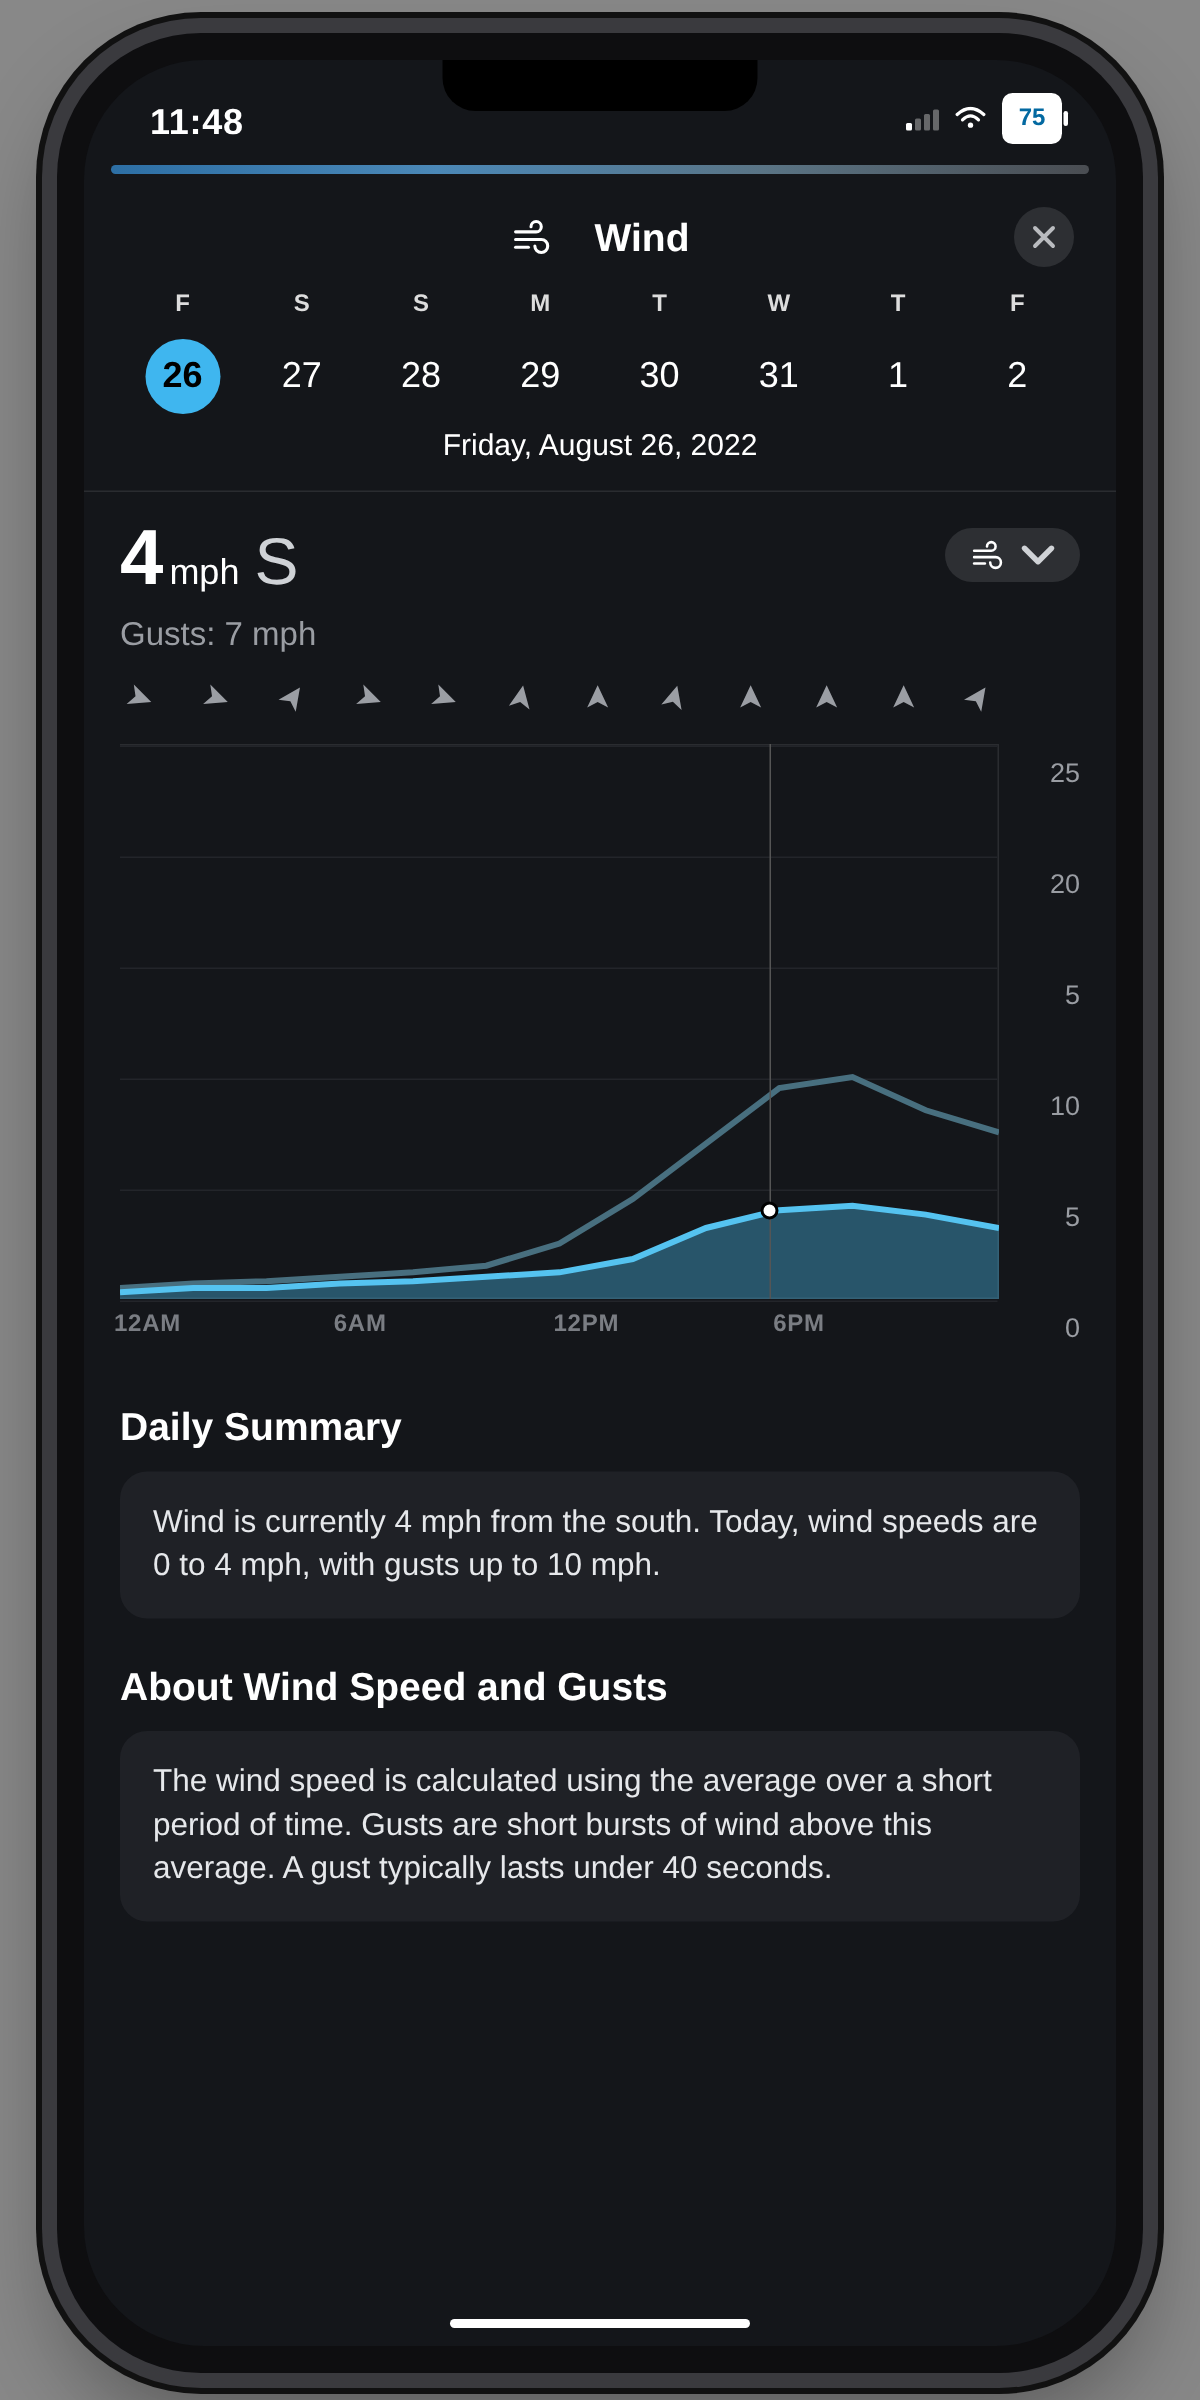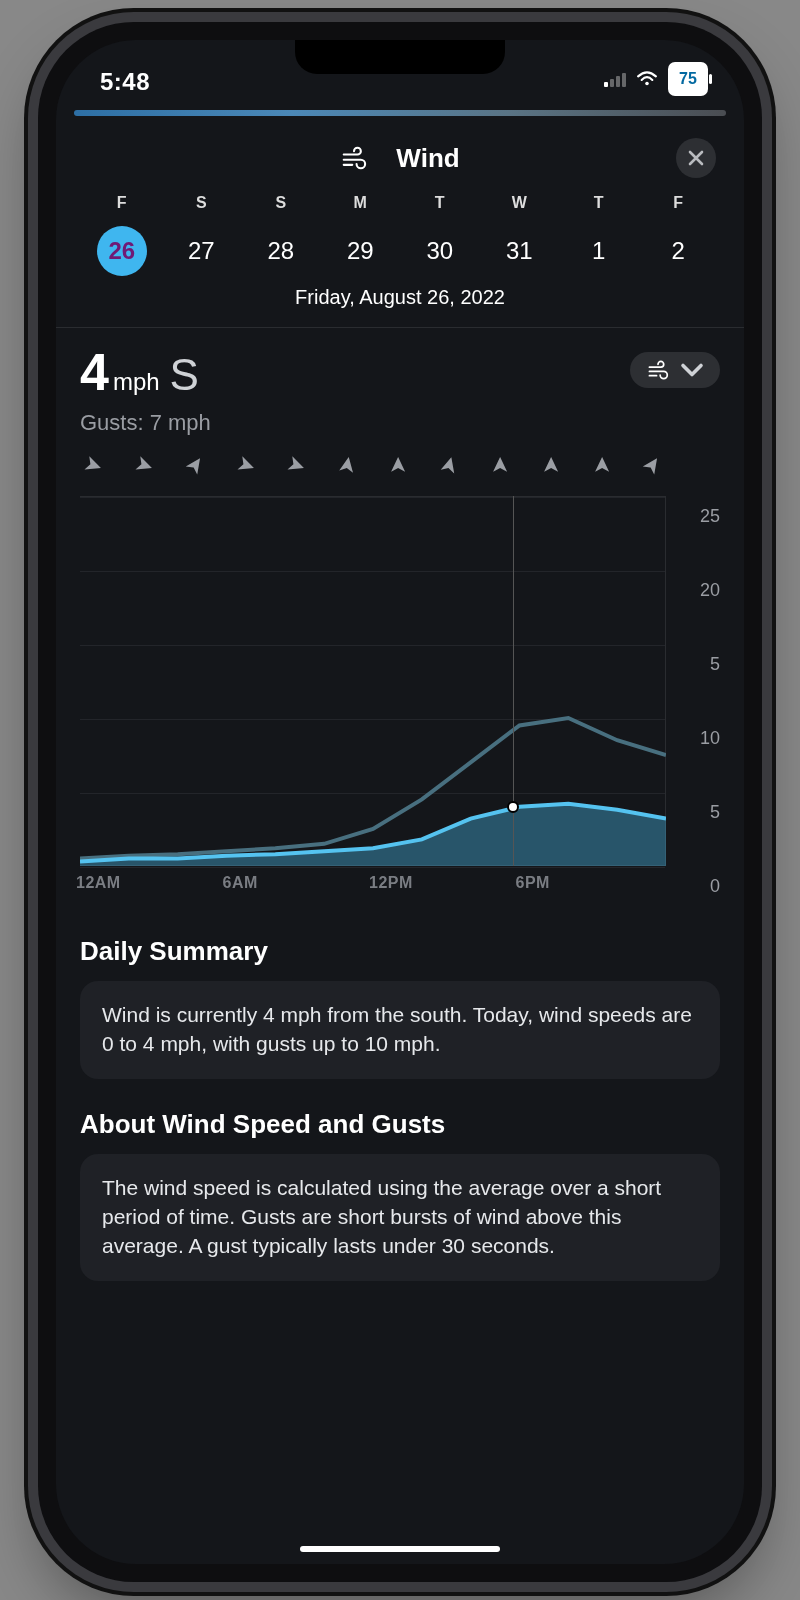--- a/index.html
+++ b/index.html
@@ -126,21 +126,21 @@
     margin-top: 10px;
     display:flex; justify-content:center;
   }
   .day-num {
     width: 50px; height: 50px; line-height: 50px;
     border-radius: 25px;
     font-size: 24px; font-weight: 500;
     color: #fff;
   }
   .day.selected .day-num {
-    background: #3fb6ef; color: #701a75; font-weight: 600;
+    background: #3fb6ef; color: #000000; font-weight: 600;
   }
 
   .full-date {
     margin-top: 10px;
     text-align: center;
     font-size: 20px;
   }
 
   .divider {
     margin: 18px -24px 0;
@@ -259,21 +259,21 @@
   }
 </style>
 </head>
 <body>
 
 <div class="device">
   <div class="screen">
     <div class="notch"></div>
 
     <div class="status-bar">
-      <div class="status-time">5:48</div>
+      <div class="status-time">11:48</div>
       <div class="status-right">
         <span class="signal">
           <i></i>
             <i></i>
             <i></i>
             <i></i>
         </span>
         <svg class="wifi-ic" viewBox="0 0 24 18">
           <path d="M2 6 Q12 -3 22 6" stroke="#fff" stroke-width="2.4" fill="none" stroke-linecap="round"></path>
           <path d="M6 10 Q12 4 18 10" stroke="#fff" stroke-width="2.4" fill="none" stroke-linecap="round"></path>
@@ -415,19 +415,19 @@
             <span style="left: 439.5px;">6PM</span>
           </div>
         <div class="now-line" id="now-line" style="left: 433.396px;"></div>
         <div class="now-dot" id="now-dot" style="left: 433.396px; top: 360.8px;"></div>
       </div>
 
       <div class="section-title">Daily Summary</div>
       <div class="card">Wind is currently 4 mph from the south. Today, wind speeds are 0 to 4 mph, with gusts up to 10 mph.</div>
 
       <div class="section-title">About Wind Speed and Gusts</div>
-      <div class="card">The wind speed is calculated using the average over a short period of time. Gusts are short bursts of wind above this average. A gust typically lasts under 30 seconds.</div>
+      <div class="card">The wind speed is calculated using the average over a short period of time. Gusts are short bursts of wind above this average. A gust typically lasts under 40 seconds.</div>
 
     </div>
 
     <div class="home-indicator"></div>
   </div>
 </div>
 
 </body></html>

